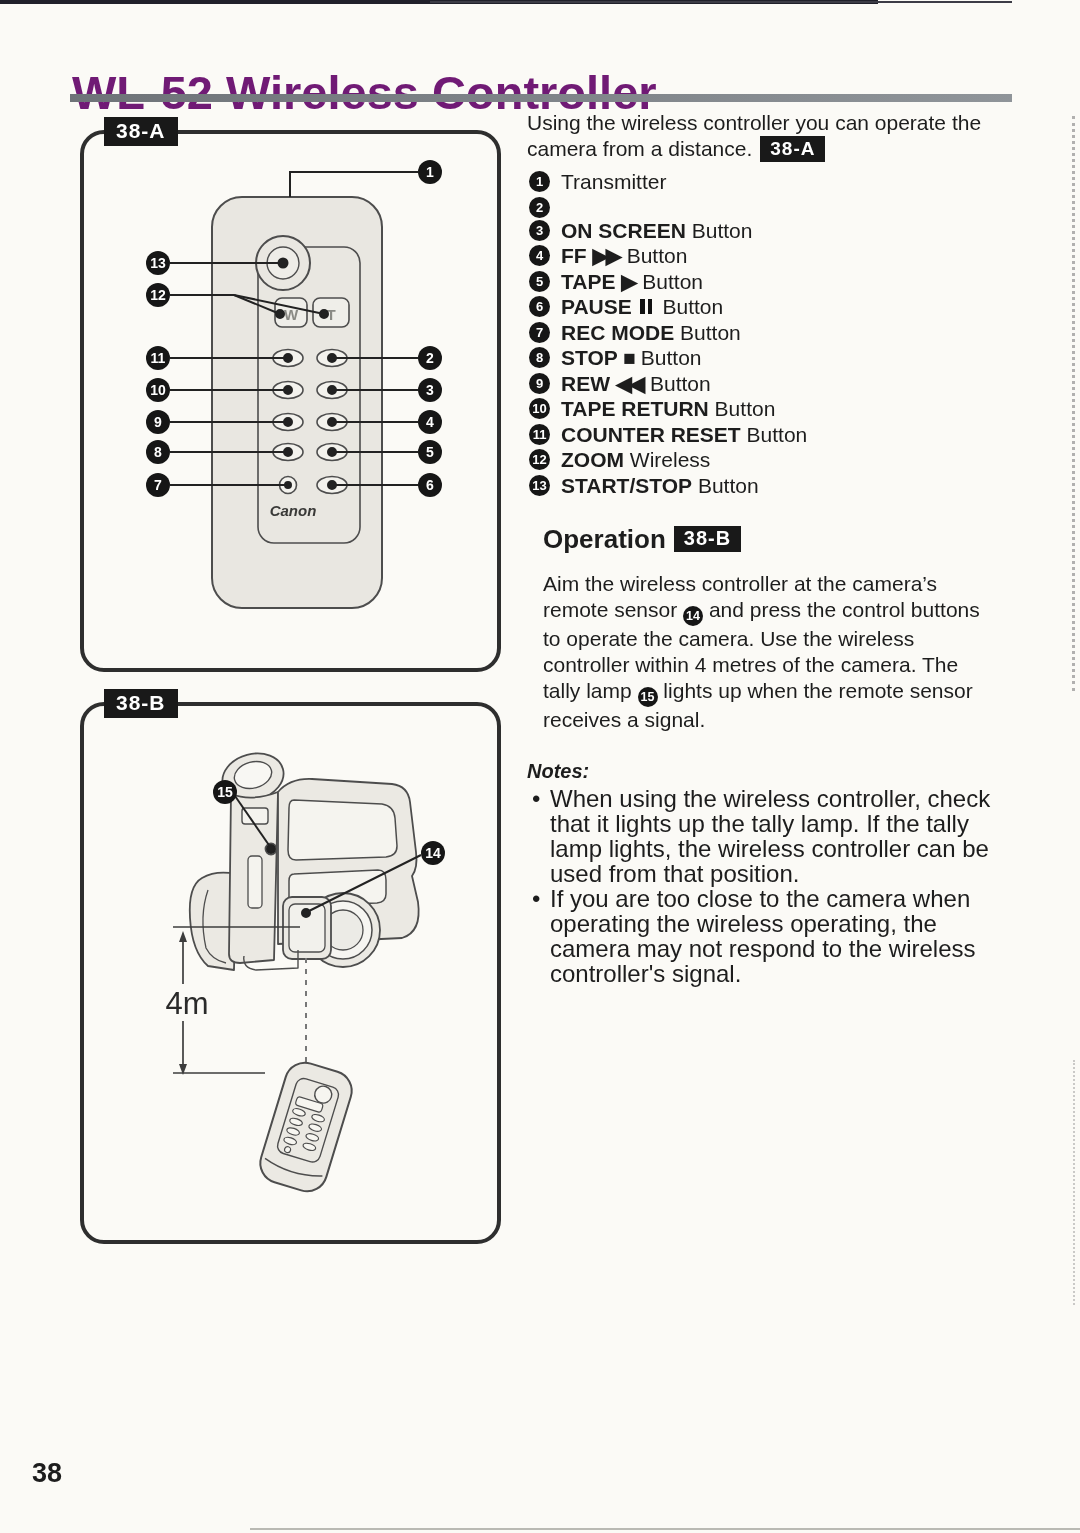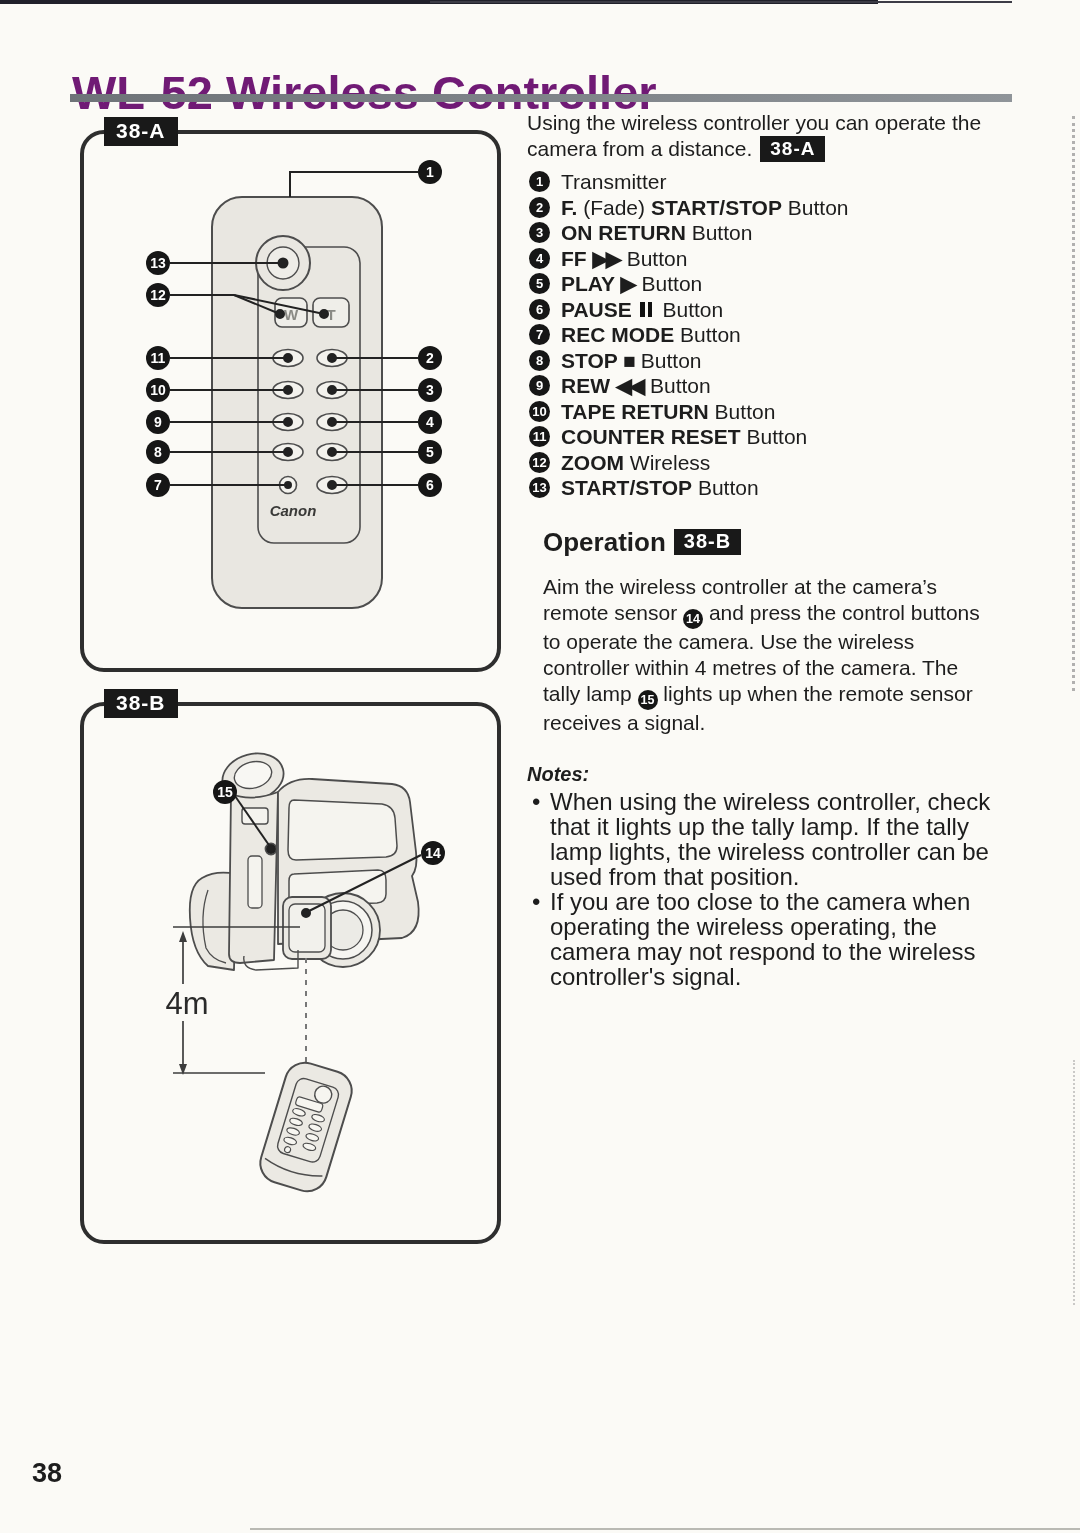--- a/index.html
+++ b/index.html
@@ -211,33 +211,32 @@
 <div class="right-col">
   <p class="intro"><span>Using the wireless controller you can operate the camera from a distance.</span><span class="tag-badge">38-A</span></p>
 
   <ul class="features" id="feature-list">
       <li>
         <span class="num-badge">1</span>
         <span><span>Transmitter</span></span>
       </li>
       <li>
         <span class="num-badge">2</span>
-        <span><b>F.</b><span> (Fade) </span><b>START/STOP</b><span> Button</span></span>
       </li>
       <li>
         <span class="num-badge">3</span>
-        <span><b>ON RETURN</b><span> Button</span></span>
+        <span><b>ON SCREEN</b><span> Button</span></span>
       </li>
       <li>
         <span class="num-badge">4</span>
         <span><b>FF </b><span class="media-icon">▶▶</span><span> Button</span></span>
       </li>
       <li>
         <span class="num-badge">5</span>
-        <span><b>PLAY </b><span class="media-icon">▶</span><span> Button</span></span>
+        <span><b>TAPE </b><span class="media-icon">▶</span><span> Button</span></span>
       </li>
       <li>
         <span class="num-badge">6</span>
         <span><b>PAUSE </b><span class="pause-bars"><i></i><i></i></span><span> Button</span></span>
       </li>
       <li>
         <span class="num-badge">7</span>
         <span><b>REC MODE</b><span> Button</span></span>
       </li>
       <li>

